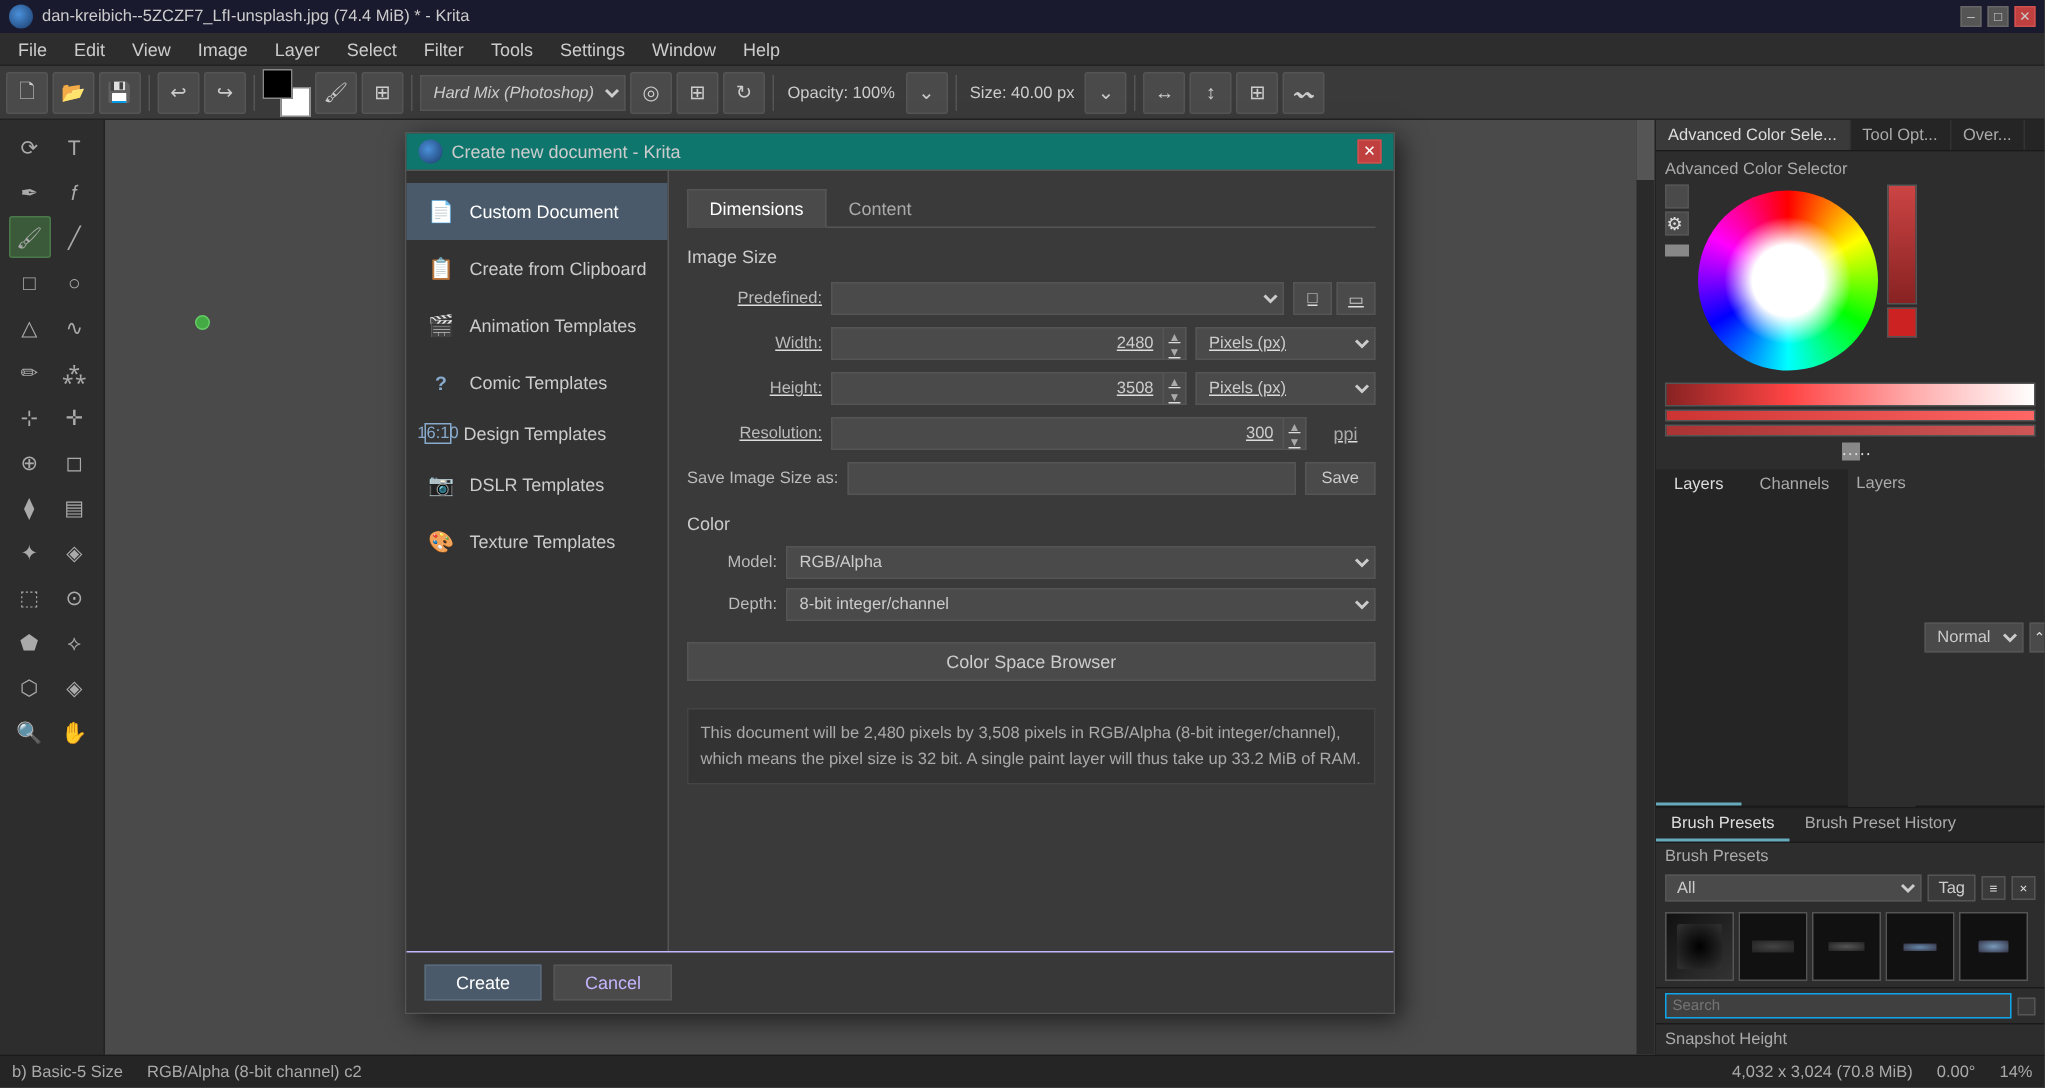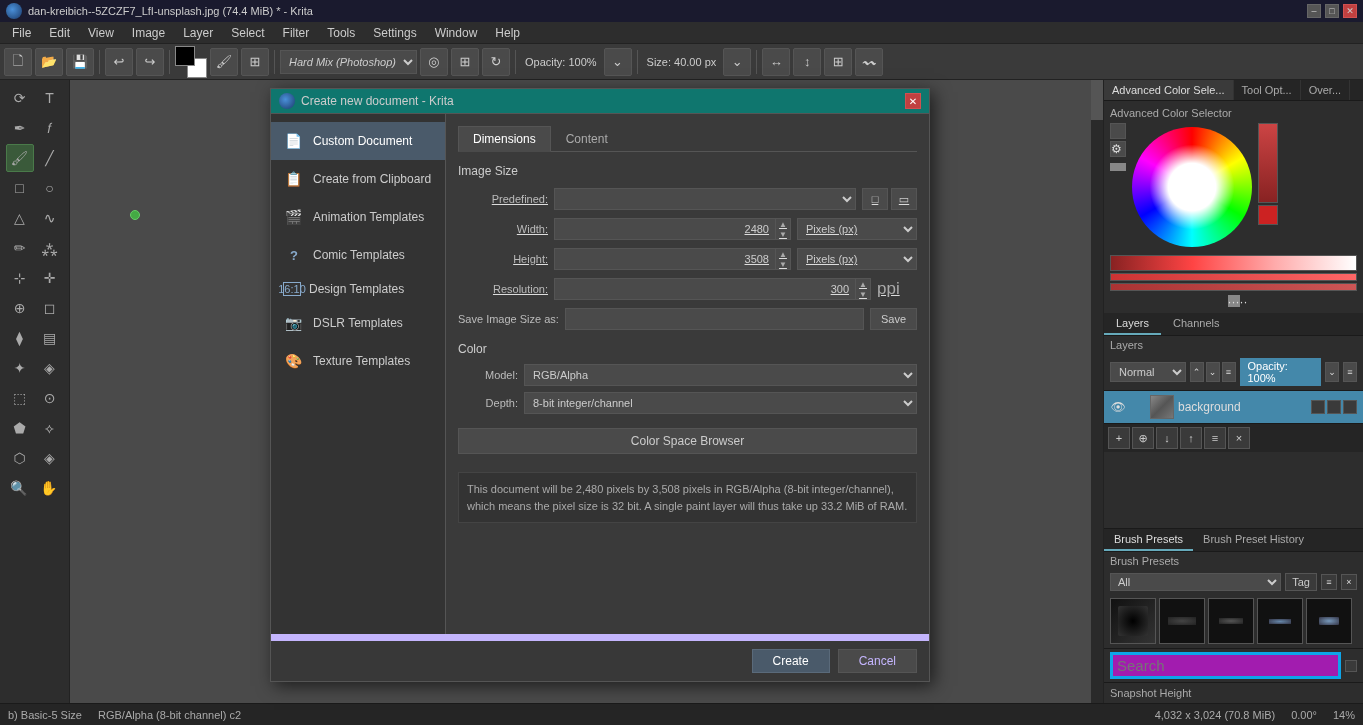--- a/index.html
+++ b/index.html
@@ -170,21 +170,21 @@
       border: 2px solid white;
       border-radius: 50%;
       top: 50%; left: 55%;
       transform: translate(-50%, -50%);
     }
 
     
     .layers-section {
       flex: 1;
       display: flex;
-      flex-direction: column;
+      flex-direction: row;
     }
     .layers-tabs {
       display: flex;
       background: #252525;
       border-bottom: 1px solid #1a1a1a;
     }
     .layers-tab {
       padding: 4px 12px;
       font-size: 11px;
       cursor: pointer;
@@ -298,25 +298,25 @@
     .search-row {
       display: flex;
       align-items: center;
       padding: 3px 6px;
       gap: 4px;
       background: #2d2d2d;
       border-top: 1px solid #1a1a1a;
     }
     .search-input {
       flex: 1;
-      background: #a21caf;
-      border: 3px solid #0ea5e9;
+      background: #404040;
+      border: 1px solid #0ea5e9;
       color: #ccc;
       padding: 2px 4px;
-      font-size: 15px;
+      font-size: 10px;
     }
     .snapshot-docker {
       padding: 4px 6px;
       font-size: 11px;
       color: #aaa;
       border-top: 1px solid #1a1a1a;
     }
 
     
     .status-bar {
@@ -585,23 +585,23 @@
       font-size: 11px;
       color: #aaa;
       line-height: 1.5;
       margin: 10px 0;
     }
 
     
     .dialog-footer {
       padding: 8px 12px;
       display: flex;
-      justify-content: flex-end;
+      justify-content: flex-start;
       gap: 8px;
-      border-top: 7px solid #c4b5fd;
+      border-top: 1px solid #c4b5fd;
       background: #383838;
     }
     .dlg-btn {
       padding: 4px 20px;
       font-size: 12px;
       cursor: pointer;
       border: 1px solid #555;
       background: #4a4a4a;
       color: #c4b5fd;
     }
@@ -997,21 +997,21 @@
 
         <div class="form-row">
           <div class="form-label">Resolution:</div>
           <div class="form-control-with-spin">
             <input class="form-input" type="text" value="300" style="">
             <div class="spin-buttons">
               <div class="spin-btn">▲</div>
               <div class="spin-btn">▼</div>
             </div>
           </div>
-          <span style="font-size:17px;color:#aaa;width:40px;">ppi</span>
+          <span style="font-size:12px;color:#aaa;width:40px;text-align:center;">ppi</span>
         </div>
       </div>
 
       <div class="save-row">
         <span class="save-label">Save Image Size as:</span>
         <input class="save-input" type="text" style="">
         <button class="save-btn">Save</button>
       </div>
 
       <div>

